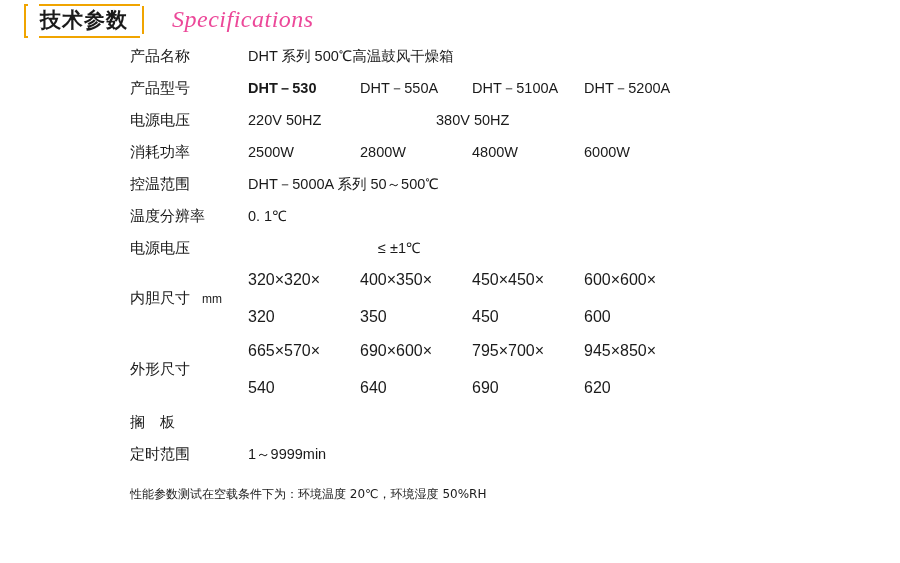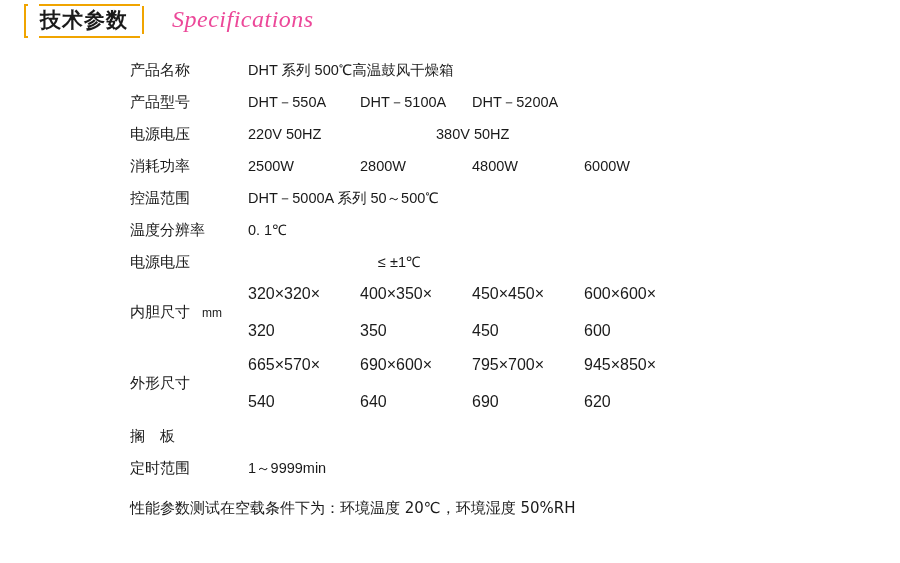--- a/index.html
+++ b/index.html
@@ -68,21 +68,21 @@
     font-style: italic;
     font-size: 24px;
     color: #8e8e8e;
     letter-spacing: 0.5px;
   }
 
   
   .spec {
     position: absolute;
     left: 130px;
-    top: 60px;
+    top: 46px;
     width: 760px;
   }
   .row {
     display: flex;
     align-items: flex-start;
     margin-bottom: 12px;
   }
   .label {
     width: 118px;
     flex: 0 0 118px;
@@ -128,21 +128,21 @@
   .dual-line {
     display: flex;
     line-height: 20px;
   }
   .dual-line.first { margin-bottom: 17px; }
   .dual-line .col { flex: 0 0 112px; white-space: nowrap; }
 
   .footnote {
     margin-top: 20px;
     font-family: "DejaVu Sans", sans-serif;
-    font-size: 15px;
+    font-size: 12px;
     line-height: 20px;
     color: #1a1a1a;
   }
   .nowrap { white-space: nowrap; }
 </style>
 </head>
 <body>
 
 <div class="page">
 
@@ -162,20 +162,21 @@
     <div class="row">
       <div class="label">产品名称</div>
       <div class="vals">
         <div class="col wide">DHT 系列 500℃高温鼓风干燥箱</div>
       </div>
     </div>
 
     <div class="row">
       <div class="label">产品型号</div>
       <div class="vals">
+        <div class="col bold">DHT－530</div>
         <div class="col">DHT－550A</div>
         <div class="col">DHT－5100A</div>
         <div class="col">DHT－5200A</div>
       </div>
     </div>
 
     <div class="row">
       <div class="label">电源电压</div>
       <div class="vals">
         <div class="col w120">220V  50HZ</div>

